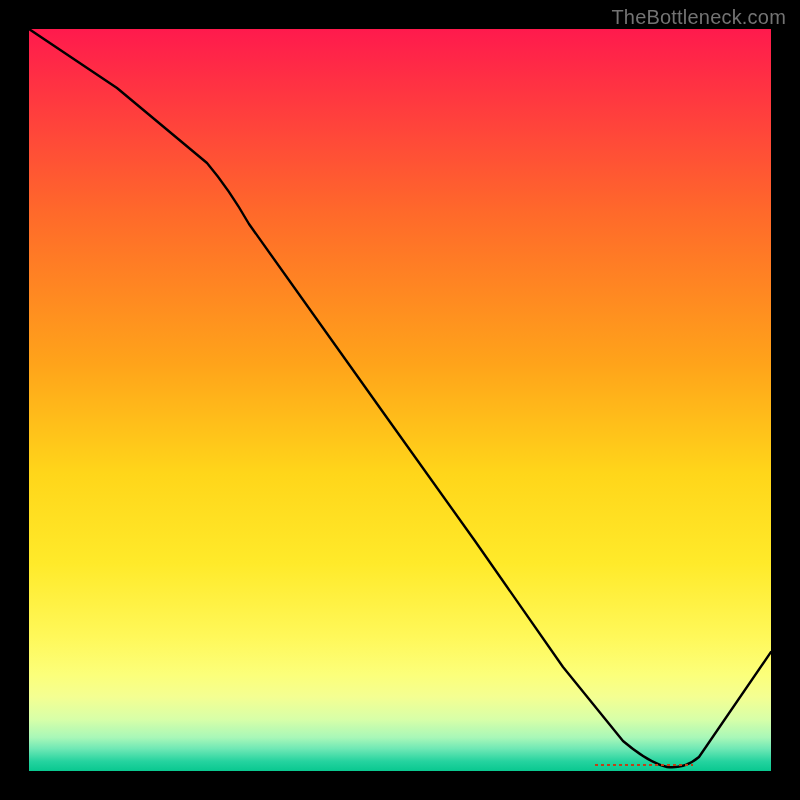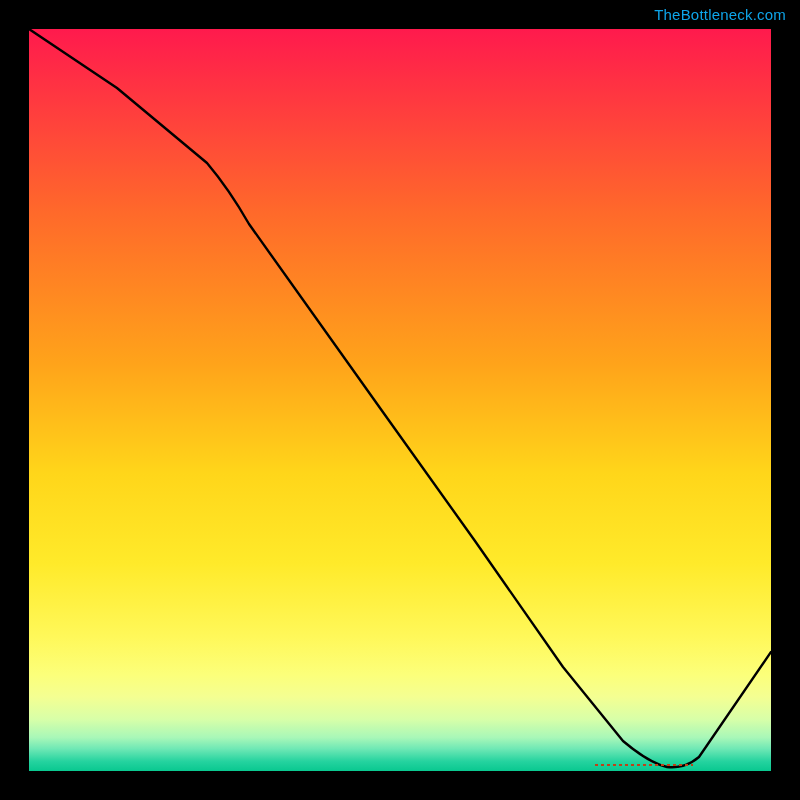--- a/index.html
+++ b/index.html
@@ -2,22 +2,22 @@
 <html><head>
 <meta charset="utf-8">
 <style>
   * { margin: 0; padding: 0; box-sizing: border-box; }
   html, body { width: 800px; height: 800px; background: #000; overflow: hidden; font-family: Arial, sans-serif; }
   .stage { position: relative; width: 800px; height: 800px; background: #000; }
   .attribution {
     position: absolute;
     top: 6px;
     right: 14px;
-    color: #0ea5e9;
-    font-size: 15px;
+    color: #737373;
+    font-size: 20px;
     font-weight: 500;
     letter-spacing: 0.2px;
   }
   .plot {
     position: absolute;
     left: 29px;
     top: 29px;
     width: 742px;
     height: 742px;
     overflow: hidden;

